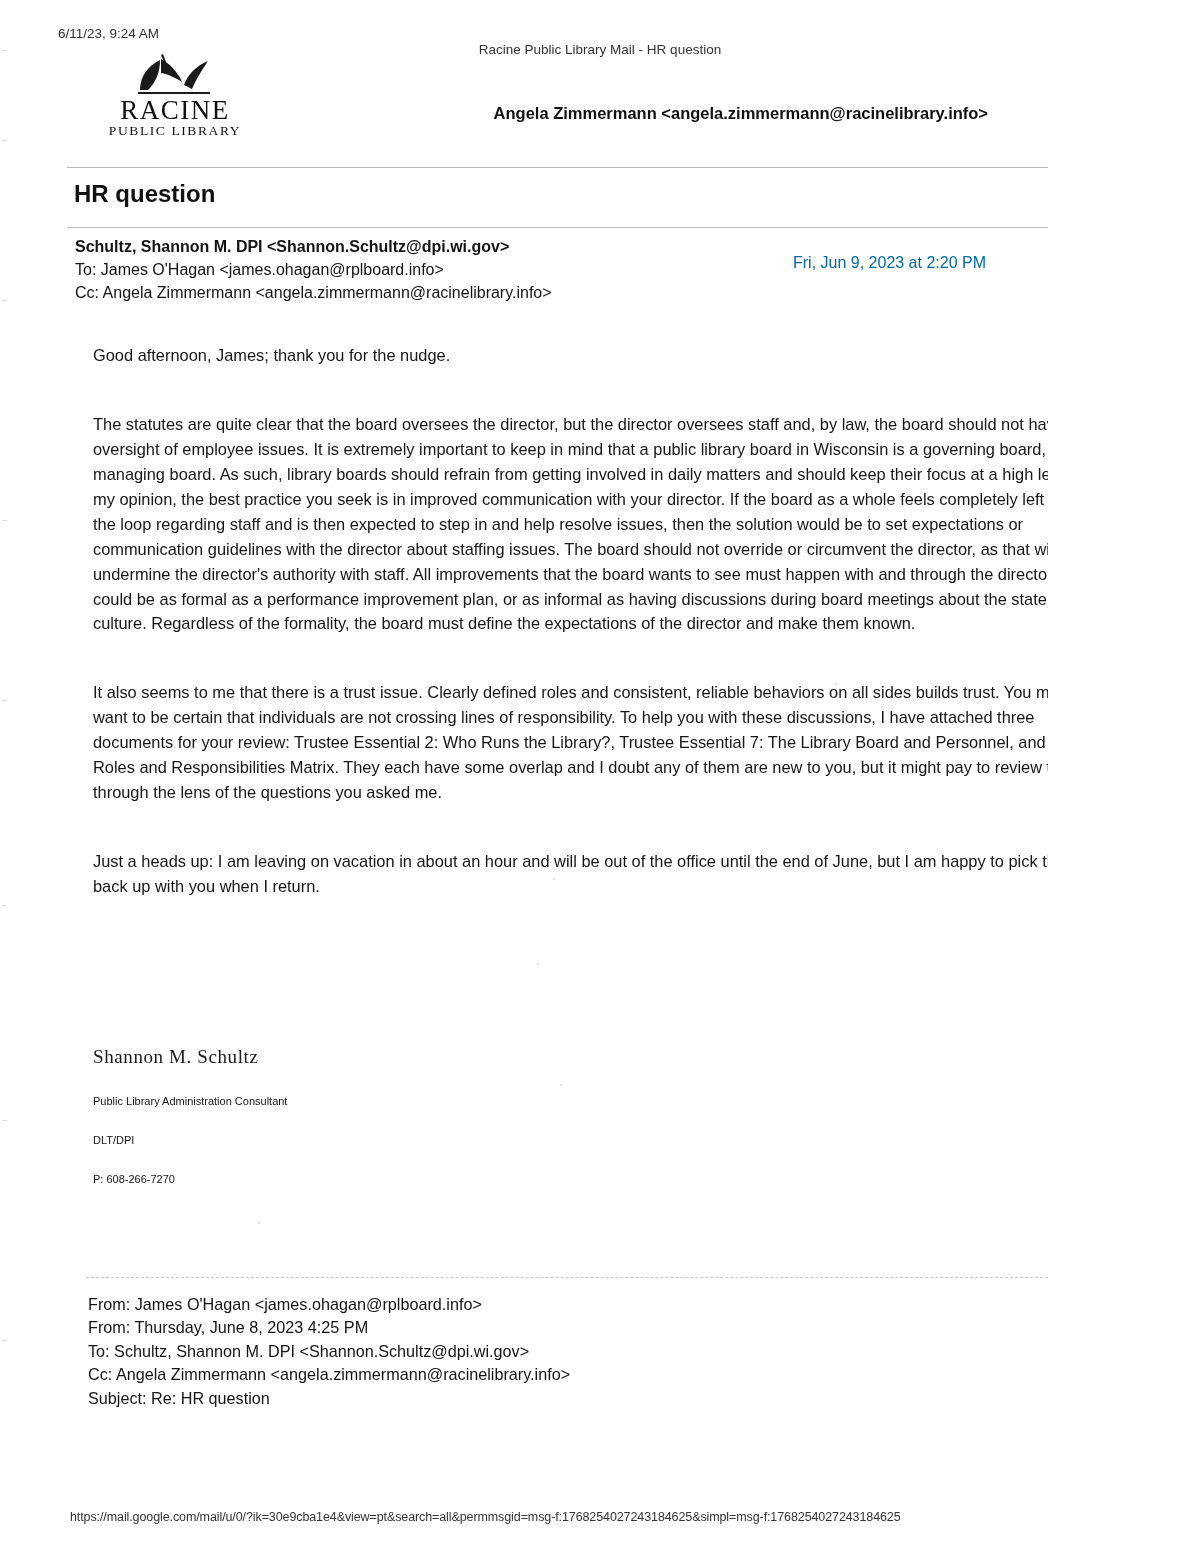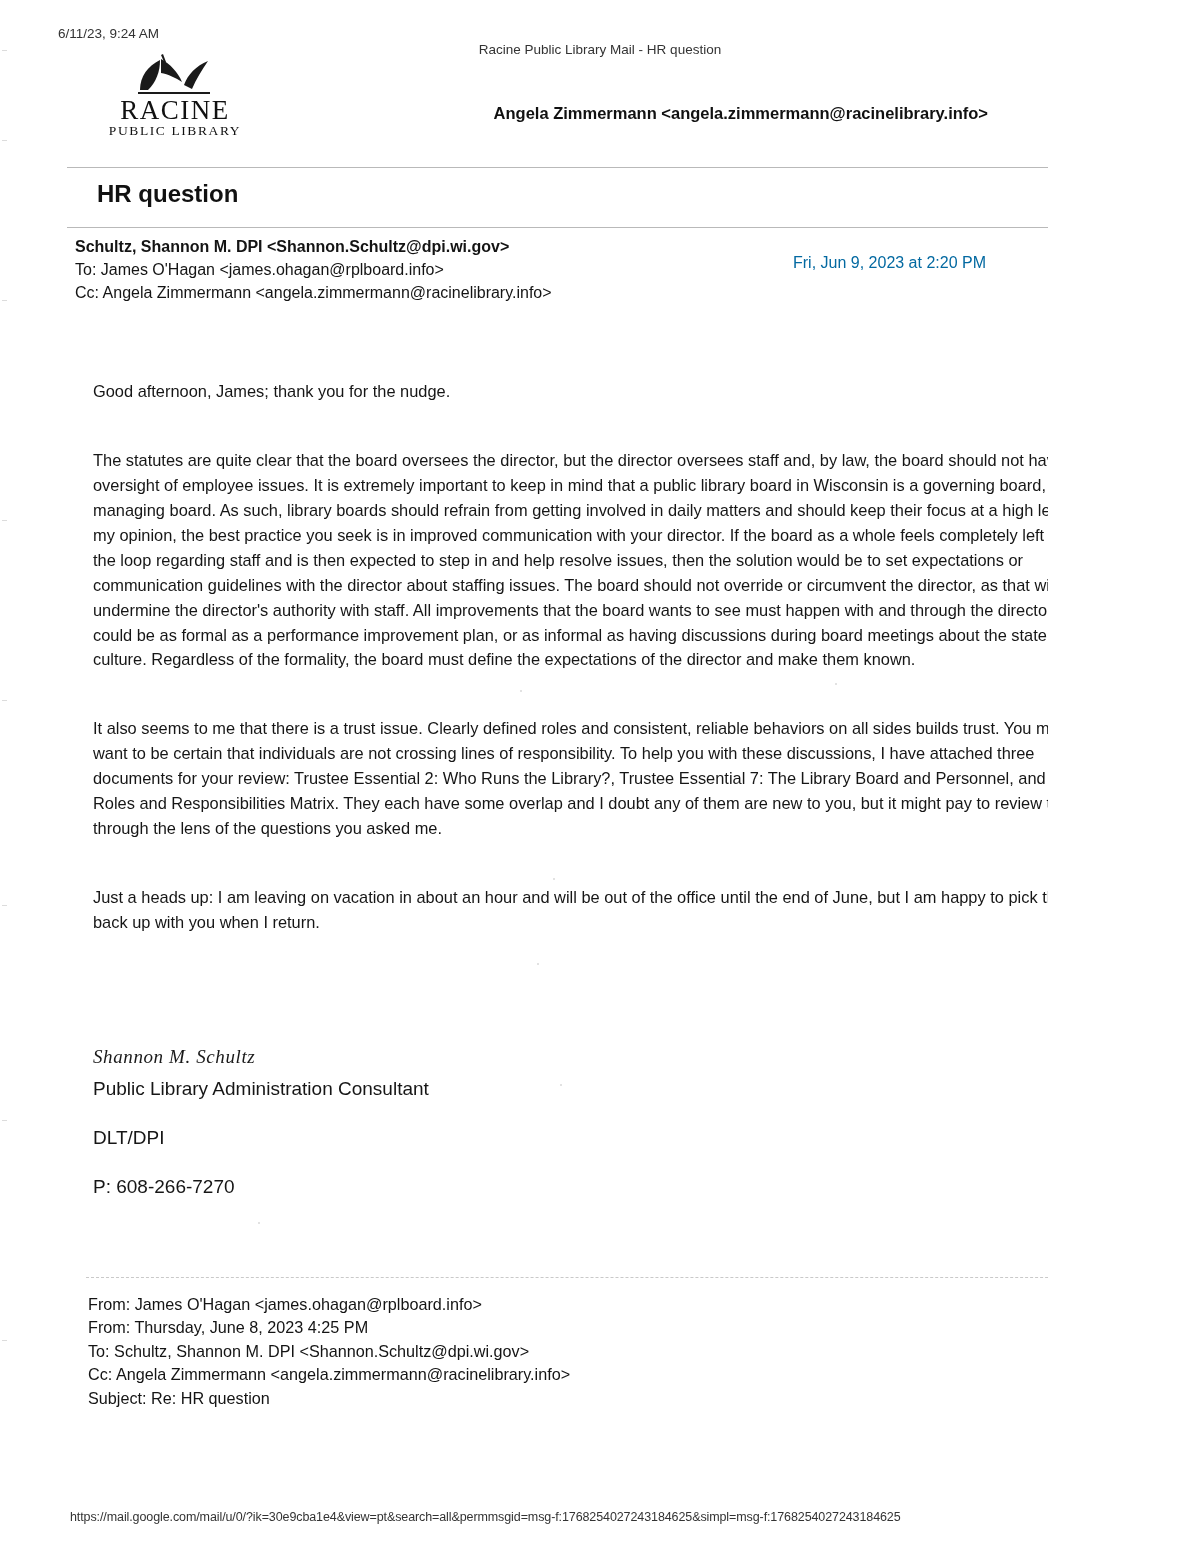--- a/index.html
+++ b/index.html
@@ -118,21 +118,20 @@
     top: 1277px;
   }
 
   .subject-title {
     position: absolute;
     left: 74px;
     top: 180px;
     font-size: 24px;
     font-weight: bold;
     color: #111;
-    margin-left: 23px;
   }
 
   
   .meta {
     position: absolute;
     left: 75px;
     top: 236px;
     font-size: 16px;
     line-height: 1.43;
     color: #141414;
@@ -147,46 +146,44 @@
     color: #0369a1;
     white-space: nowrap;
   }
 
   
   .body-wrap {
     position: absolute;
     left: 93px;
     top: 343px;
     width: 1013px;
-    margin-top: 36px;
   }
   .body-wrap p {
     margin: 0 0 44px 0;
     font-size: 16.4px;
     line-height: 1.52;
     color: #161616;
     text-align: left;
   }
 
   .signature {
     position: absolute;
     left: 93px;
     top: 1046px;
     width: 700px;
   }
   .sig-name {
     font-family: "Liberation Serif", serif;
-    font-style: italic;
     font-size: 19px;
     letter-spacing: 0.6px;
     color: #1a1a1a;
-    margin-bottom: 10px;
+    margin-bottom: 27px;
   }
   .sig-line {
-    font-size: 19px;
+    font-size: 11px;
     color: #161616;
     margin-bottom: 27px;
   }
 
   
   .quoted {
     position: absolute;
     left: 88px;
     top: 1293px;
     font-size: 16.2px;

